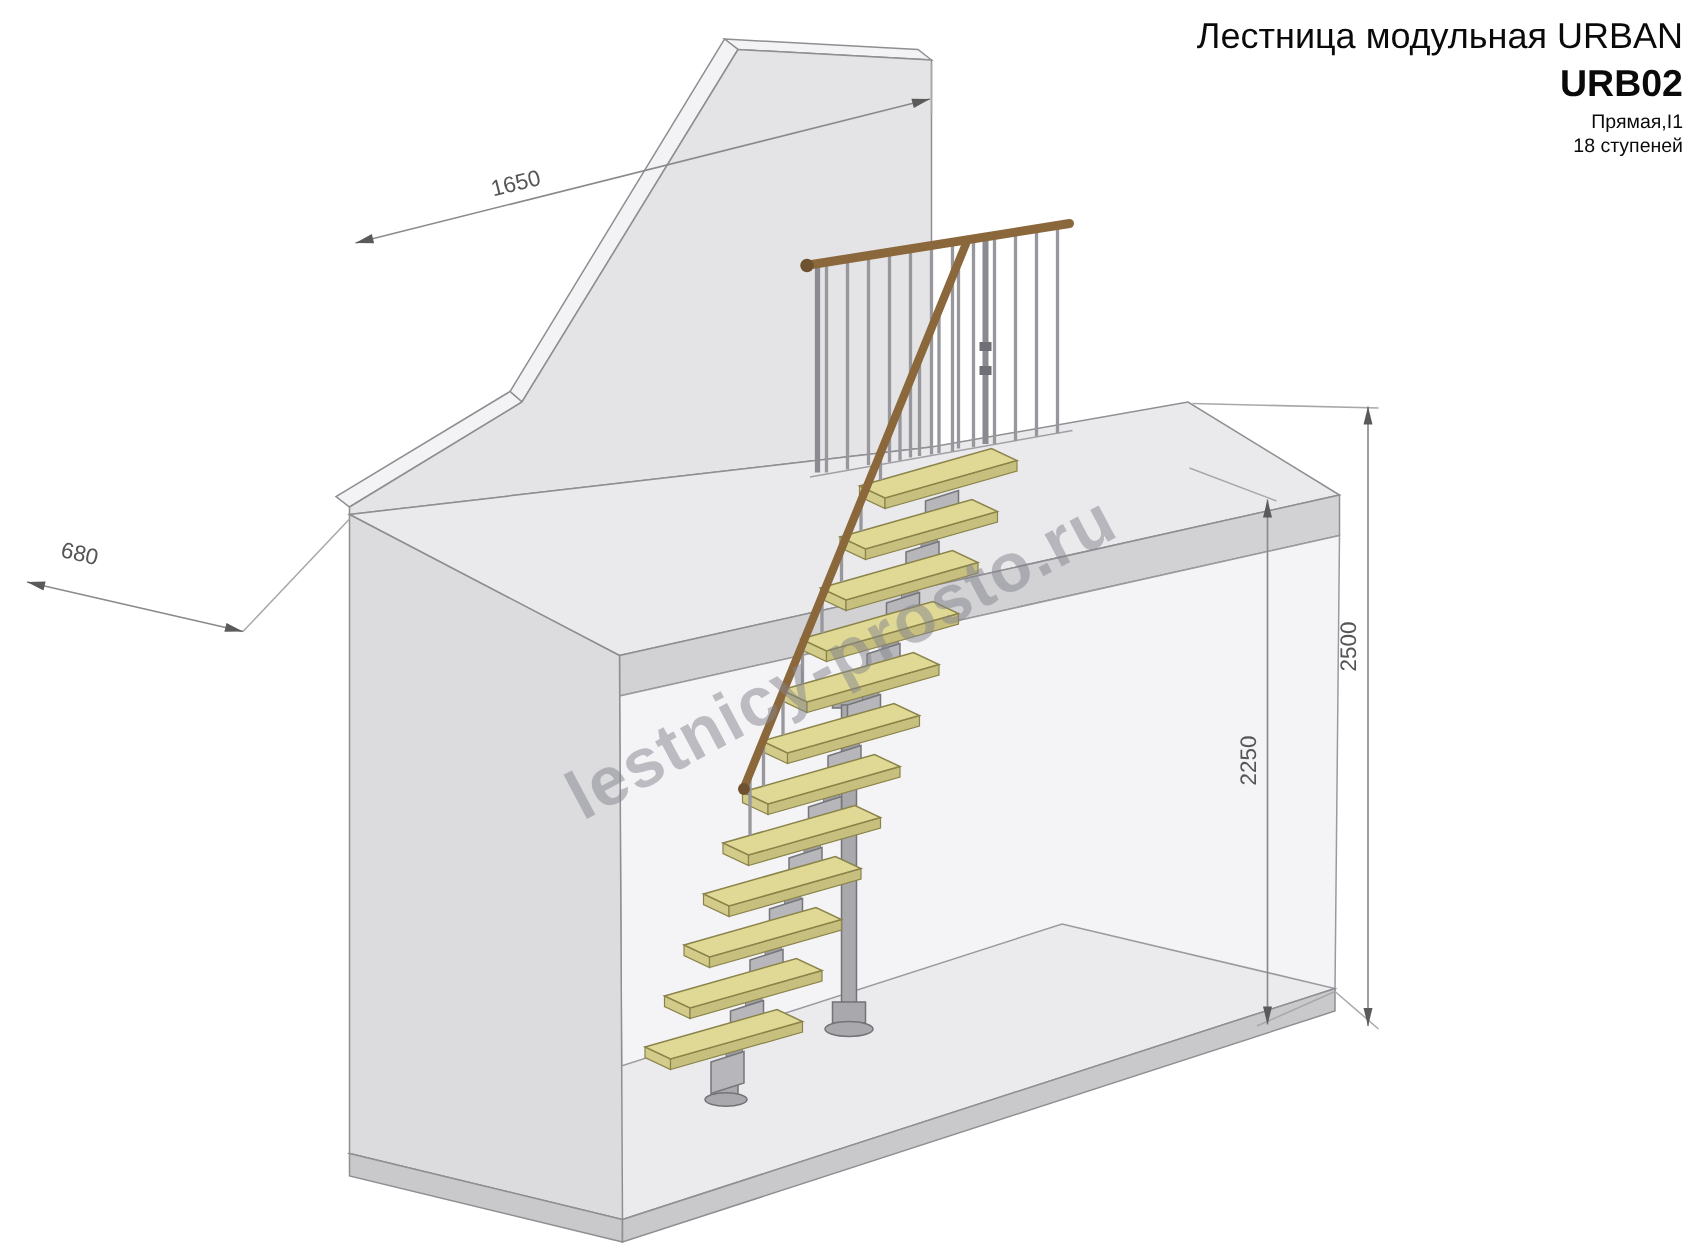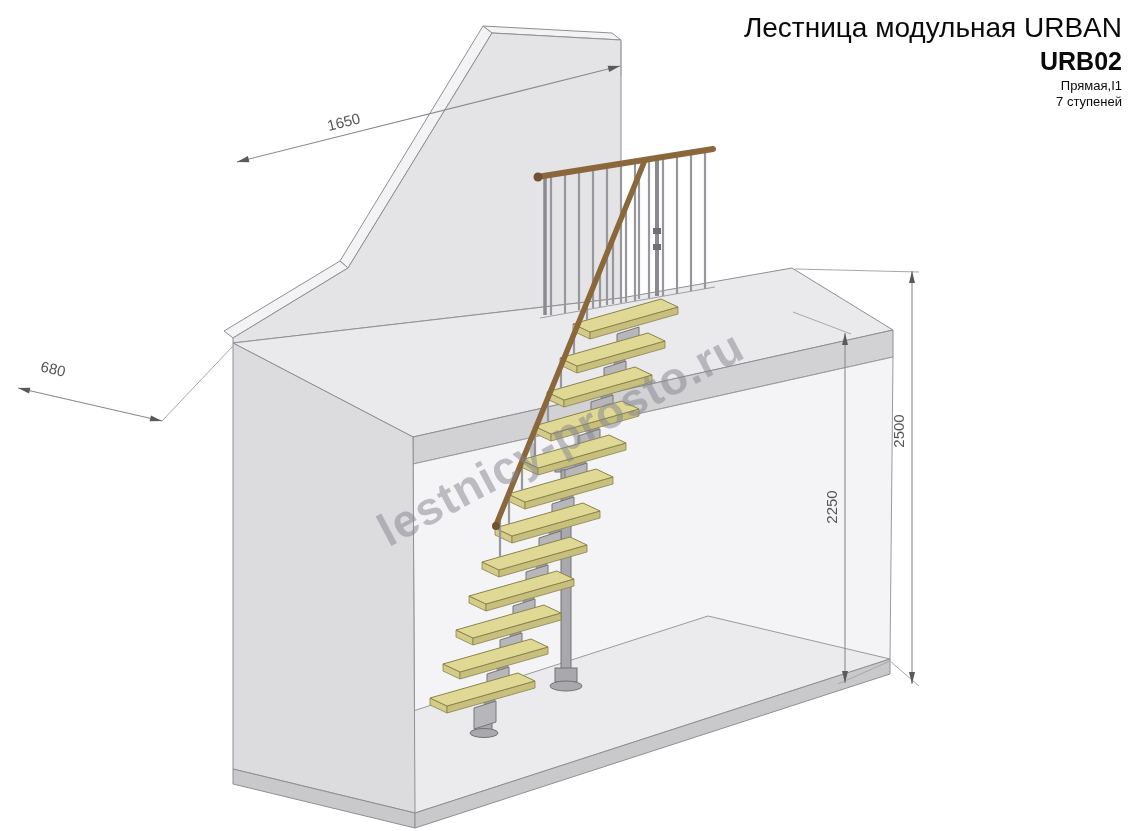--- a/index.html
+++ b/index.html
@@ -35,21 +35,21 @@
   .dim-line{stroke:#8a8a8a;stroke-width:1.1;fill:none;}
   .ext-line{stroke:#a8a8ab;stroke-width:1;}
   .arrow{fill:#5a5a5a;}
   .dim-text{font:15px "Liberation Sans",sans-serif;fill:#555;}
 
   .watermark-text{font:bold 46px "Liberation Sans",sans-serif;letter-spacing:1px;
                   fill:#84848e;opacity:.5;}
 
   
   .title-block{position:absolute;top:10px;right:10px;text-align:right;color:#0a0a0a;}
-  .tb-title{font-size:28px;font-weight:500;line-height:1.25;}
+  .tb-title{font-size:24px;font-weight:500;line-height:1.25;}
   .tb-model{font-size:25px;font-weight:bold;line-height:1.3;}
   .tb-sub{font-size:13px;line-height:1.3;text-align:right;}
 </style>
 </head>
 <body>
 
 <div class="page">
 
 <svg width="1132" height="831" viewBox="0 0 1132 831">
 
@@ -253,16 +253,16 @@
     </g>
   </g>
 
   <text class="watermark-text" x="568" y="452" text-anchor="middle" transform="rotate(-28 568 452)">lestnicy-prosto.ru</text>
 </svg>
 
 <div class="title-block">
   <div class="tb-title">Лестница модульная URBAN</div>
   <div class="tb-model">URB02</div>
   <div class="tb-sub">Прямая,I1</div>
-  <div class="tb-sub">7 ступеней</div>
+  <div class="tb-sub">18 ступеней</div>
 </div>
 
 </div>
 
 </body></html>

